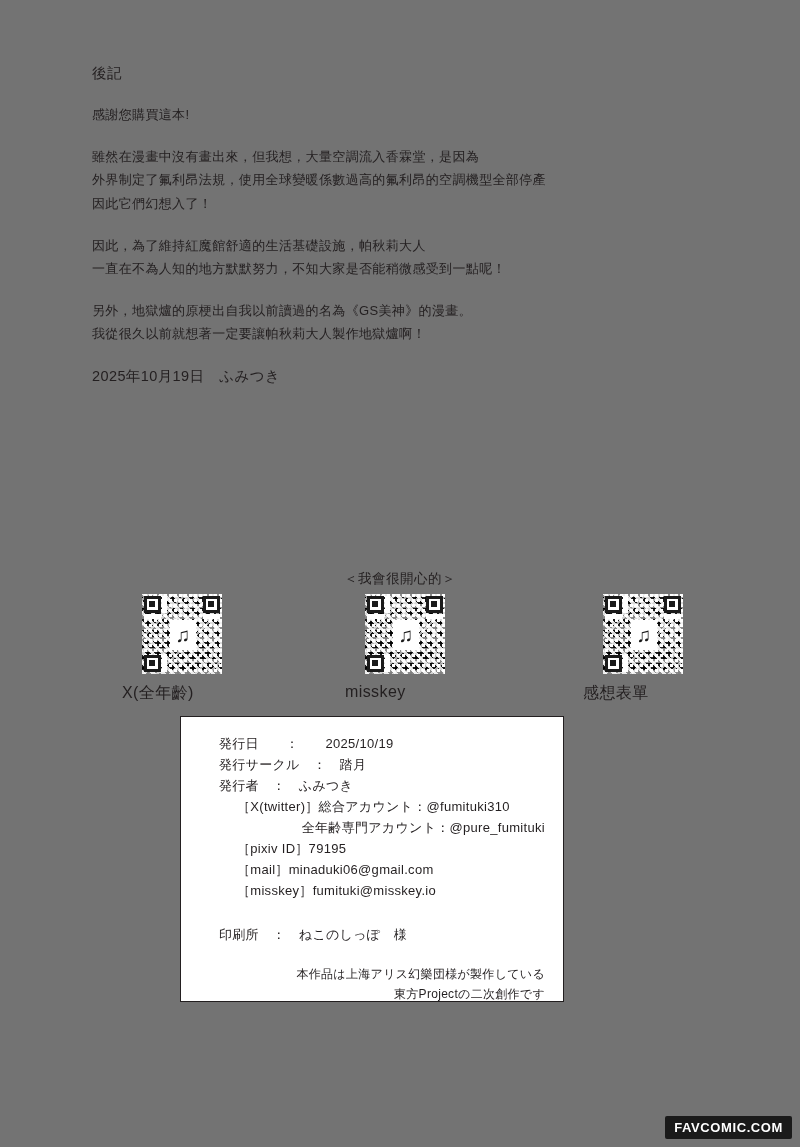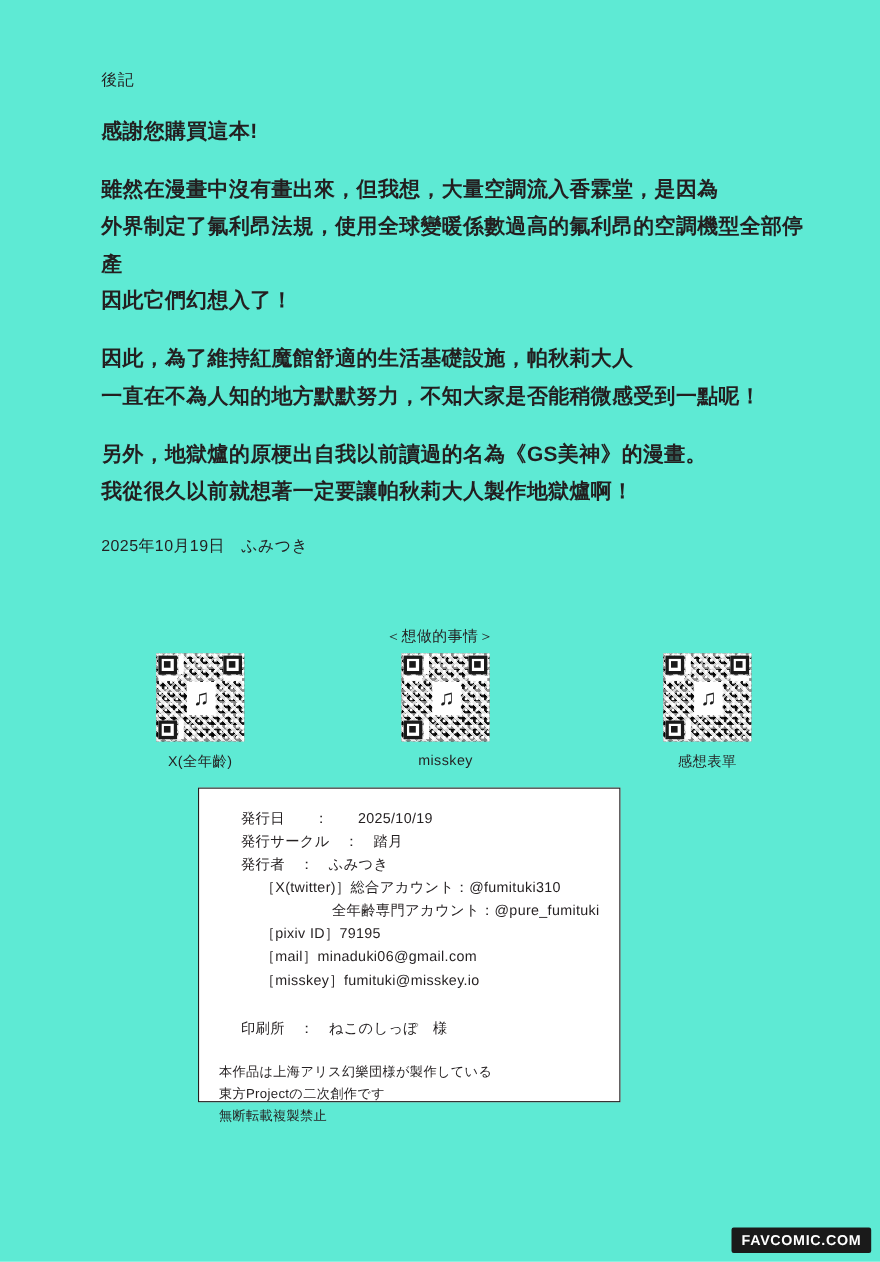--- a/index.html
+++ b/index.html
@@ -14,44 +14,43 @@
     font-family: "Liberation Sans", sans-serif;
     color: #231f20;
     overflow: hidden;
   }
 
   .page {
     position: absolute;
     left: 0; top: 0;
     width: 800px;
     height: 1147px;
-    background: #5eead4;
+    background: #737373;
   }
 
   .afterword {
     position: absolute;
     left: 92px;
     top: 62px;
     width: 640px;
   }
 
   .title {
     font-size: 14.5px;
     line-height: 1.6;
     letter-spacing: 0.6px;
     margin-bottom: 18px;
   }
 
   .para {
-    font-size: 19px;
+    font-size: 13px;
     line-height: 1.78;
     letter-spacing: 0.35px;
     margin: 0 0 19px 0;
     white-space: pre-line;
-    font-weight: bold;
   }
 
   .date-line {
     font-size: 14.5px;
     letter-spacing: 0.4px;
     margin-top: 22px;
     margin-bottom: 8px;
   }
 
   .qr-heading {
@@ -144,23 +143,23 @@
     display: flex;
     align-items: center;
     justify-content: center;
     font-size: 20px;
     line-height: 1;
     color: #1a1a1a;
   }
 
   .qr-label {
     margin-top: 9px;
-    font-size: 13px;
+    font-size: 16px;
     letter-spacing: 0.4px;
-    text-align: center;
+    text-align: left;
   }
 
   .colophon {
     position: absolute;
     left: 180px;
     top: 716px;
     width: 384px;
     height: 286px;
     border: 1.6px solid #231f20;
     box-sizing: border-box;
@@ -181,21 +180,21 @@
   .cl-indent-2 { padding-left: 38px; }
   .cl-indent-3 { padding-left: 28px; text-align: right; }
 
   .cl-printer {
     margin-top: 23px;
     white-space: pre;
   }
 
   .cl-footer {
     margin-top: 20px;
-    text-align: left;
+    text-align: right;
     font-size: 12px;
     line-height: 1.65;
   }
 
   .watermark {
     position: absolute;
     right: 8px;
     bottom: 8px;
     background: #1a1a1a;
     color: #ffffff;
@@ -218,21 +217,21 @@
     <p class="para">雖然在漫畫中沒有畫出來，但我想，大量空調流入香霖堂，是因為
 外界制定了氟利昂法規，使用全球變暖係數過高的氟利昂的空調機型全部停產
 因此它們幻想入了！</p>
     <p class="para">因此，為了維持紅魔館舒適的生活基礎設施，帕秋莉大人
 一直在不為人知的地方默默努力，不知大家是否能稍微感受到一點呢！</p>
     <p class="para">另外，地獄爐的原梗出自我以前讀過的名為《GS美神》的漫畫。
 我從很久以前就想著一定要讓帕秋莉大人製作地獄爐啊！</p>
     <div class="date-line">2025年10月19日　ふみつき</div>
   </div>
 
-  <div class="qr-heading">＜想做的事情＞</div>
+  <div class="qr-heading">＜我會很開心的＞</div>
 
   <div class="qr-row">
 
     <div class="qr-item left">
       <div class="qr-code">
         <span class="qr-quiet h1"></span>
         <span class="qr-quiet h2"></span>
         <span class="qr-quiet h3"></span>
         <span class="qr-quiet h4"></span>
         <span class="finder tl"></span>
@@ -282,21 +281,20 @@
       <div class="cl-row cl-indent-3">全年齢専門アカウント：@pure_fumituki</div>
       <div class="cl-row cl-indent-2">［pixiv ID］79195</div>
       <div class="cl-row cl-indent-2">［mail］minaduki06@gmail.com</div>
       <div class="cl-row cl-indent-2">［misskey］fumituki@misskey.io</div>
 
       <div class="cl-printer cl-indent-1">印刷所　：　ねこのしっぽ　様</div>
 
       <div class="cl-footer">
         <div>本作品は上海アリス幻樂団様が製作している</div>
         <div>東方Projectの二次創作です</div>
-        <div>無断転載複製禁止</div>
       </div>
     </div>
   </div>
 
   <div class="watermark">
     <span class="fav">FAVCOMIC.COM</span>
   </div>
 
 </div>
 

